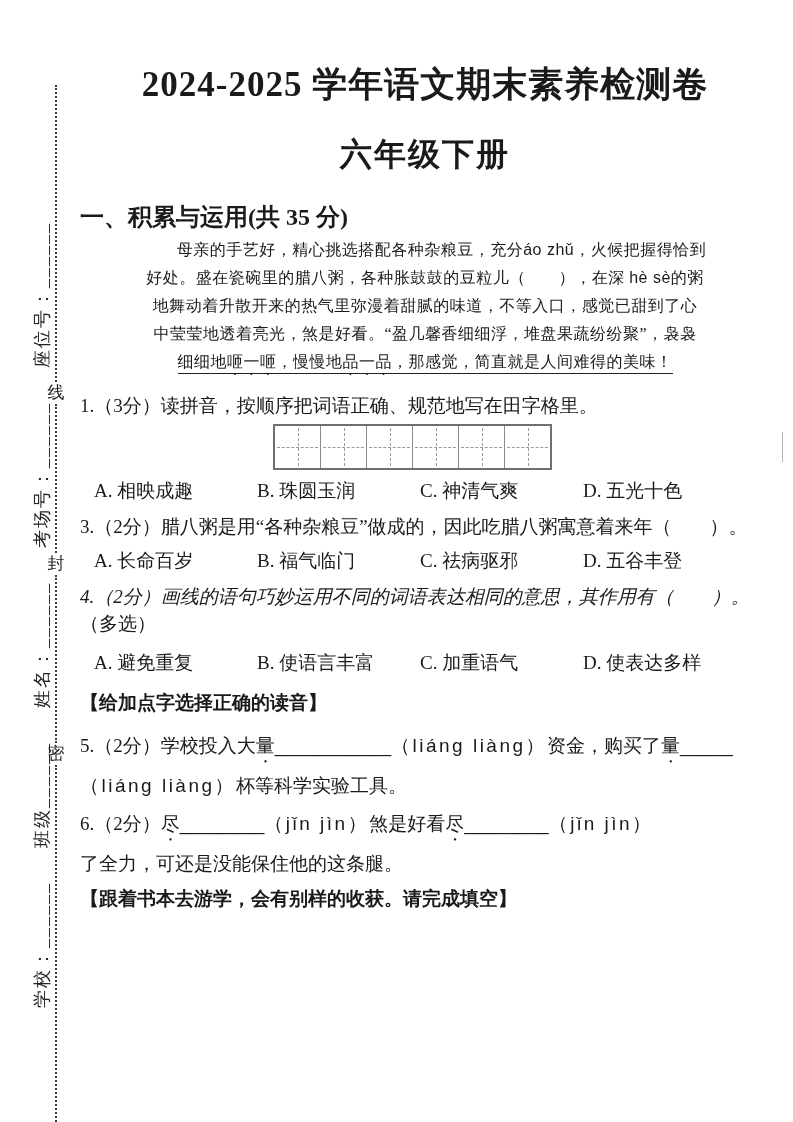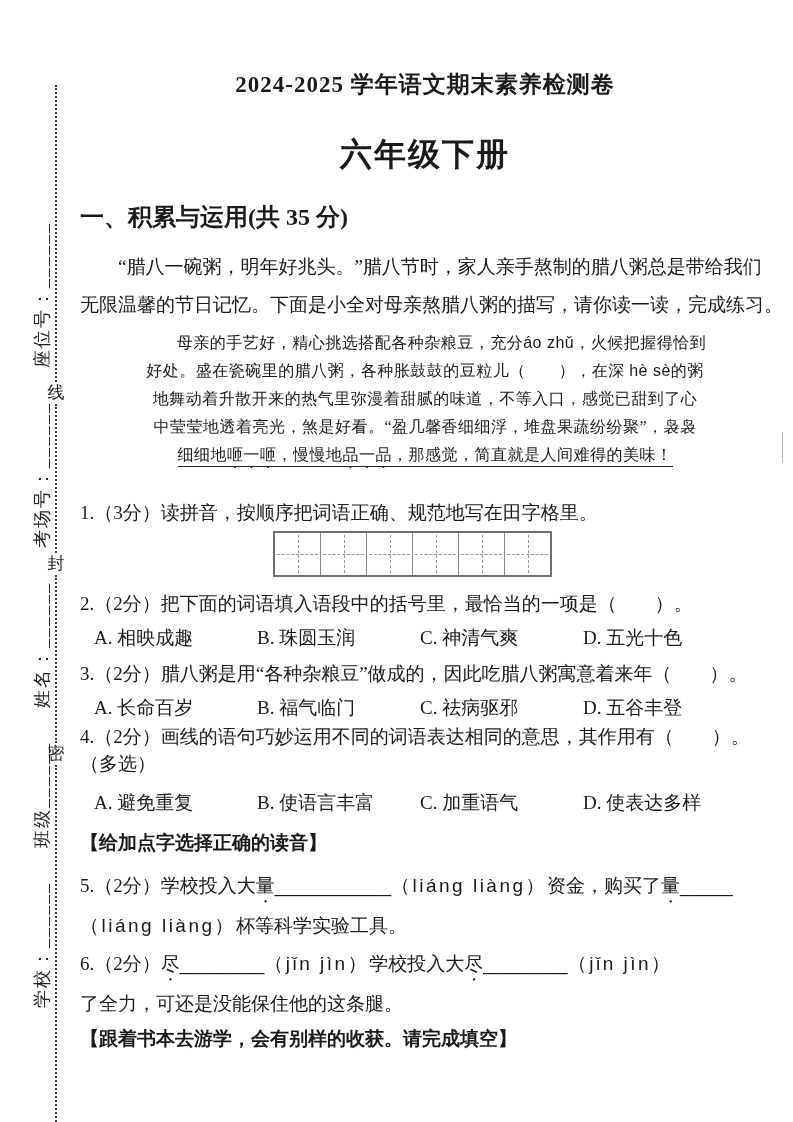--- a/index.html
+++ b/index.html
@@ -19,33 +19,33 @@
     display:flex;flex-direction:column;align-items:center;
   }
   .seal-line .seg{width:0;border-left:2px dotted #3a3a3a;}
   .seal-line .s1{flex-grow:30;}
   .seal-line .s2{flex-grow:15;}
   .seal-line .s3{flex-grow:17;}
   .seal-line .s4{flex-grow:36;}
   .seal-line .ch{font-size:17px;color:#222;line-height:22px;}
   
   .content{position:absolute;left:80px;top:0;width:690px;}
-  .title1{margin:64px 0 0;font-size:23px;line-height:42px;font-weight:bold;
+  .title1{margin:64px 0 0;font-size:35px;line-height:42px;font-weight:bold;
           text-align:center;letter-spacing:1px;}
   .title2{margin:28px 0 0;font-size:32px;line-height:40px;font-weight:bold;
           text-align:center;letter-spacing:2px;}
   .section{margin-top:30px;font-size:24px;line-height:27px;font-weight:bold;}
   .intro{margin-top:17px;font-size:19px;line-height:38px;}
   .passage{margin-top:5px;font-size:16px;line-height:28px;letter-spacing:0.5px;text-align:center;}
   .tline{white-space:nowrap;}
   .qline{white-space:nowrap;font-size:19px;line-height:27px;}
-  .q1{margin-top:27px;}
+  .q1{margin-top:13px;}
   .q2{margin-top:13px;}
   .q3{margin-top:9px;}
-  .q4{margin-top:2px;}
+  .q4{margin-top:9px;font-style:italic;}
   .subline{font-size:19px;line-height:28px;}
   .opts{margin-top:7px;padding-left:14px;font-size:19px;line-height:27px;white-space:nowrap;}
   .opts .opt{display:inline-block;width:163px;}
   .opts.o4{margin-top:11px;}
   .bracket{font-size:19px;line-height:27px;font-weight:bold;}
   .bracket1{margin-top:13px;}
   .bracket2{margin-top:2px;}
   .q5{margin-top:11px;font-size:19px;line-height:38px;}
   .q6{font-size:19px;line-height:38px;}
   
@@ -77,24 +77,20 @@
   <div class="ch">密</div>
   <div class="seg s4"></div>
 </div>
 
 <div class="content">
   <div class="title1">2024-2025 学年语文期末素养检测卷</div>
   <div class="title2">六年级下册</div>
 
   <div class="section">一、积累与运用(共 35 分)</div>
 
-  <div class="intro">
-      <div class="tline">　　“腊八一碗粥，明年好兆头。”腊八节时，家人亲手熬制的腊八粥总是带给我们</div>
-      <div class="tline">无限温馨的节日记忆。下面是小全对母亲熬腊八粥的描写，请你读一读，完成练习。</div>
-    </div>
 
   <div class="passage">
       <div class="tline"><span class="">　　母亲的手艺好，精心挑选搭配各种杂粮豆，充分</span><span class="latin">áo zhǔ</span><span class="">，火候把握得恰到</span></div>
       <div class="tline"><span class="">好处。盛在瓷碗里的腊八粥，各种胀鼓鼓的豆粒儿（　　），在深 </span><span class="latin">hè sè</span><span class="">的粥</span></div>
       <div class="tline"><span class="">地舞动着升散开来的热气里弥漫着甜腻的味道，不等入口，感觉已甜到了心</span></div>
       <div class="tline"><span class="">中莹莹地透着亮光，煞是好看。“盈几馨香细细浮，堆盘果蔬纷纷聚”，袅袅</span></div>
       <div class="tline"><span class="u">细细地</span><span class="u emdot">咂一咂</span><span class="u">，慢慢地</span><span class="u emdot">品一品</span><span class="u">，那感觉，简直就是人间难得的美味！</span></div>
     </div>
 
   <div class="qline q1">
@@ -102,43 +98,40 @@
   </div>
   <div class="grid">
       <div class="cell"></div>
       <div class="cell"></div>
       <div class="cell"></div>
       <div class="cell"></div>
       <div class="cell"></div>
       <div class="cell"></div>
     </div>
 
-  <div class="qline q2">
-    <span>2.（2分）</span><span>把下面的词语填入语段中的括号里，最恰当的一项是（　　）。</span>
-  </div>
   <div class="opts"><span class="opt">A. 相映成趣</span><span class="opt">B. 珠圆玉润</span><span class="opt">C. 神清气爽</span><span class="opt">D. 五光十色</span></div>
 
   <div class="qline q3">
     <span>3.（2分）</span><span>腊八粥是用“各种杂粮豆”做成的，因此吃腊八粥寓意着来年（　　）。</span>
   </div>
   <div class="opts"><span class="opt">A. 长命百岁</span><span class="opt">B. 福气临门</span><span class="opt">C. 祛病驱邪</span><span class="opt">D. 五谷丰登</span></div>
 
   <div class="qline q4">
     <span>4.（2分）</span><span>画线的语句巧妙运用不同的词语表达相同的意思，其作用有（　　）。</span>
   </div>
   <div class="subline">（多选）</div>
   <div class="opts o4"><span class="opt">A. 避免重复</span><span class="opt">B. 使语言丰富</span><span class="opt">C. 加重语气</span><span class="opt">D. 使表达多样</span></div>
 
   <div class="bracket bracket1">【给加点字选择正确的读音】</div>
 
   <div class="q5">
       <div class="tline"><span class="">5.（2分）学校投入大</span><span class="emdot">量</span><span class="blank">___________</span><span class="pinyin">（liáng liàng）</span><span class="">资金，购买了</span><span class="emdot">量</span><span class="blank">_____</span></div>
       <div class="tline"><span class="pinyin">（liáng liàng）</span><span class="">杯等科学实验工具。</span></div>
     </div>
   <div class="q6">
-      <div class="tline"><span class="">6.（2分）</span><span class="emdot">尽</span><span class="blank">________</span><span class="pinyin">（jǐn jìn）</span><span class="">学校投入大</span><span class="emdot">尽</span><span class="blank">________</span><span class="pinyin">（jǐn jìn）</span></div>
+      <div class="tline"><span class="">6.（2分）</span><span class="emdot">尽</span><span class="blank">________</span><span class="pinyin">（jǐn jìn）</span><span class="">煞是好看</span><span class="emdot">尽</span><span class="blank">________</span><span class="pinyin">（jǐn jìn）</span></div>
       <div class="tline"><span class="">了全力，可还是没能保住他的这条腿。</span></div>
     </div>
 
   <div class="bracket bracket2">【跟着书本去游学，会有别样的收获。请完成填空】</div>
 </div>
 
 <div class="artifact"></div>
 
 </body></html>

